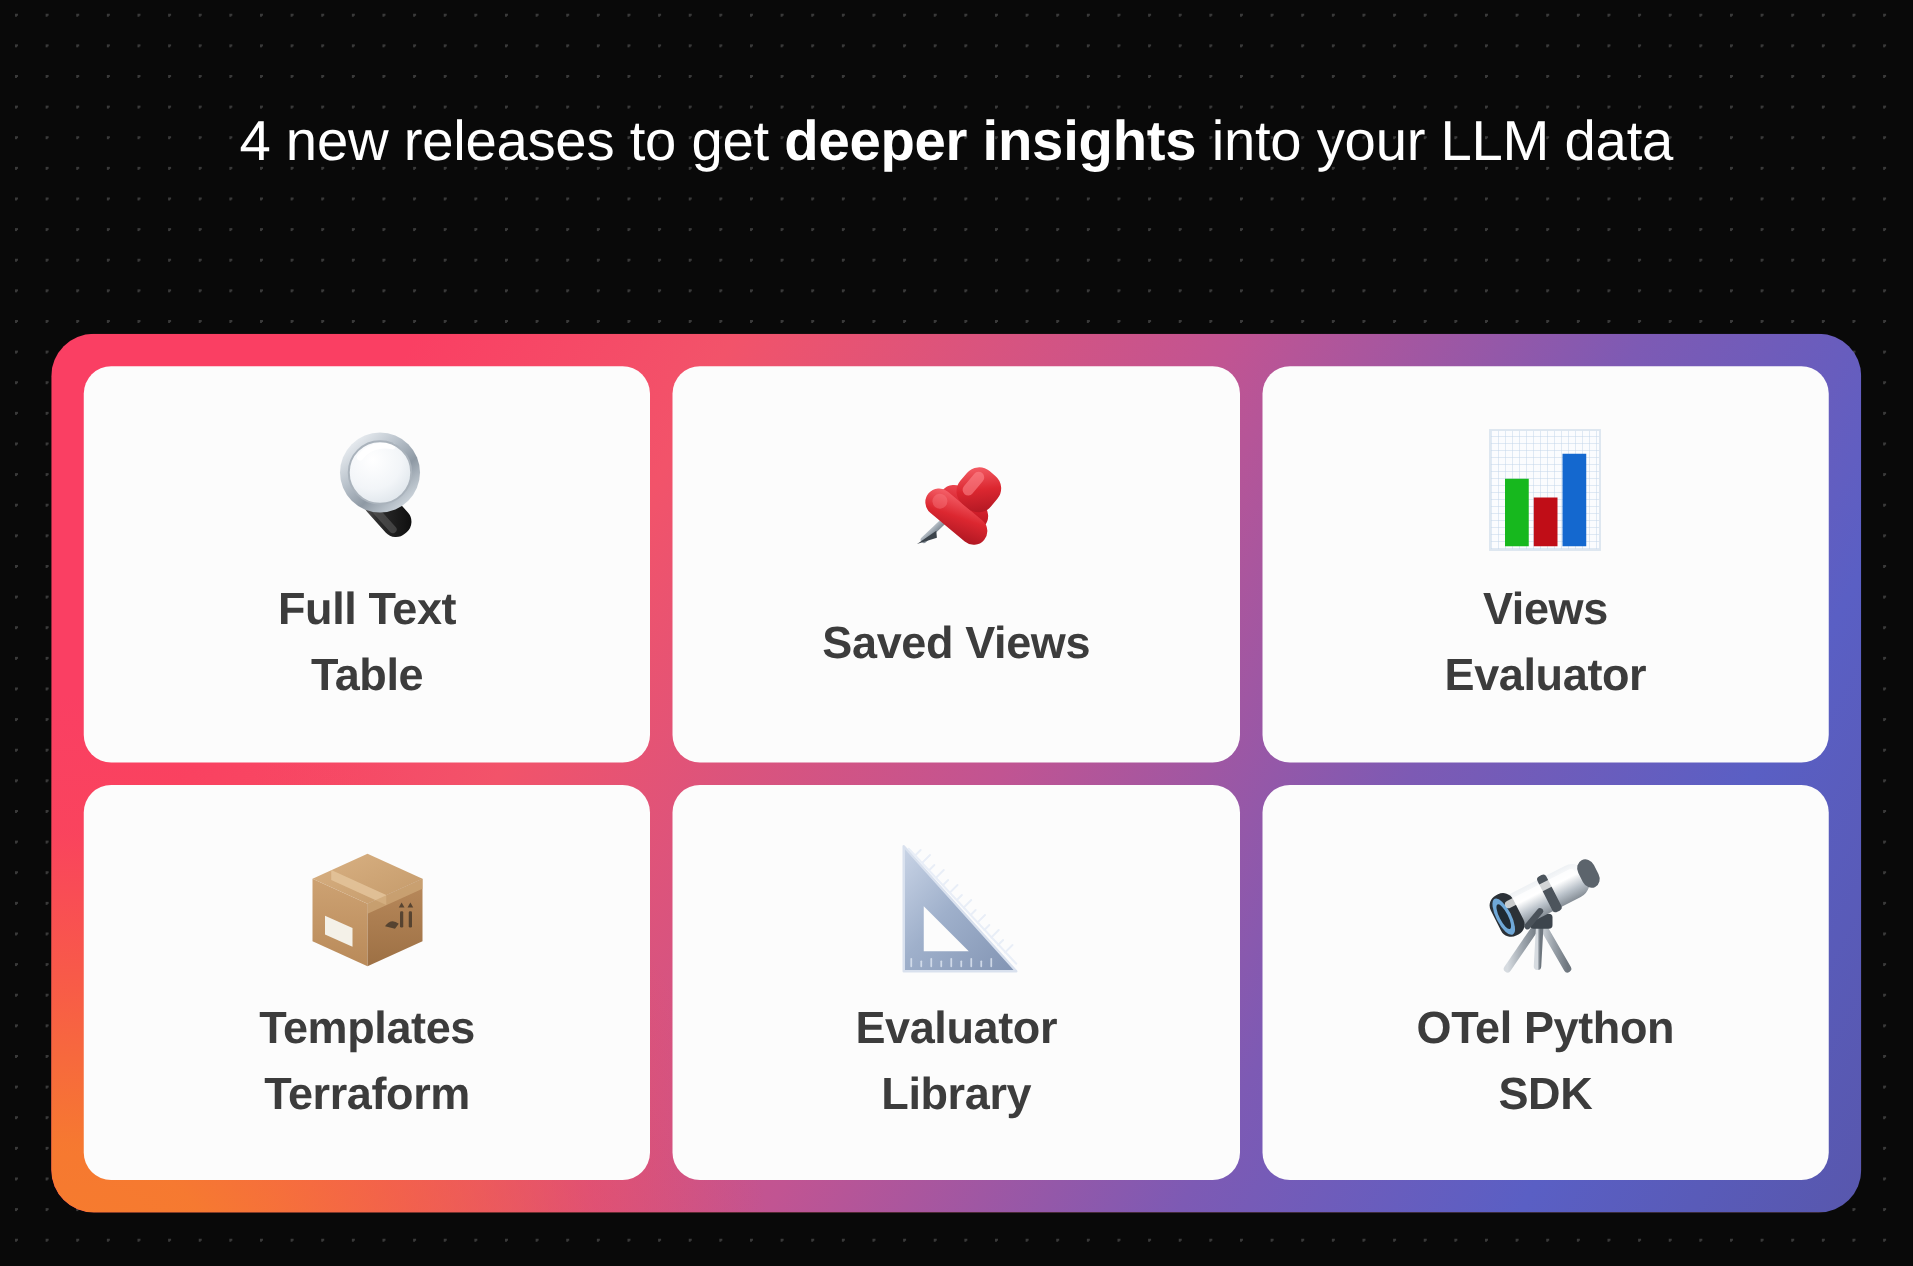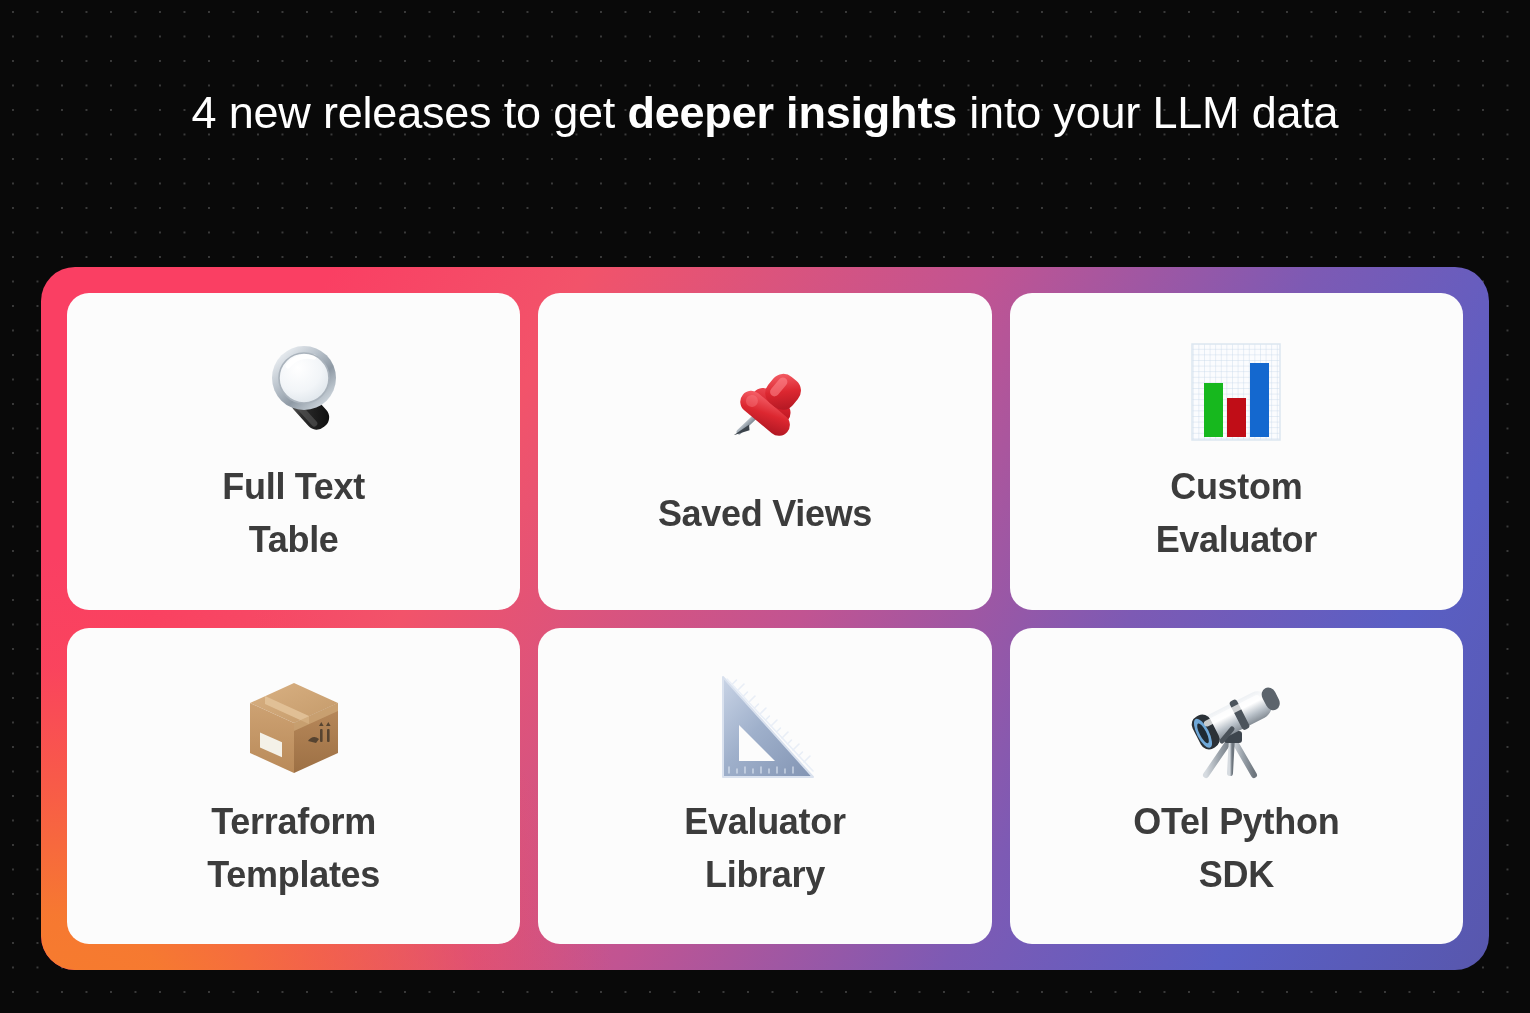--- a/index.html
+++ b/index.html
@@ -216,21 +216,21 @@
             </pattern>
           </defs>
           <rect x="16" y="12" width="88" height="96" fill="url(#graphPaper)"></rect>
           <rect x="16" y="12" width="88" height="96" fill="none" stroke="#dce6f0" stroke-width="1.5"></rect>
           <rect x="28" y="51" width="19" height="54" fill="#17b81e"></rect>
           <rect x="51" y="66" width="19" height="39" fill="#c00d17"></rect>
           <rect x="74" y="31" width="19" height="74" fill="#1468cf"></rect>
         </svg>
       </span>
       <span class="card-label">
-        <span class="lbl-line">Custom</span>
+        <span class="lbl-line">Views</span>
         <span class="lbl-line">Evaluator</span>
       </span>
     </div>
   </div>
 
   <div class="card-row">
 
     <div class="card">
       <span class="card-icon">
         <svg viewBox="0 0 120 120">
@@ -257,22 +257,22 @@
           <g fill="#3a3026" opacity="0.75" transform="translate(72,66)">
             <path d="M2 8 q5 -7 11 -2 l-3 4 z"></path>
             <rect x="14" y="-4" width="2.6" height="13" rx="1"></rect>
             <path d="M13 -7 l2.3 -4 l2.3 4 z"></path>
             <rect x="21" y="-4" width="2.6" height="13" rx="1"></rect>
             <path d="M20 -7 l2.3 -4 l2.3 4 z"></path>
           </g>
         </svg>
       </span>
       <span class="card-label">
+        <span class="lbl-line">Templates</span>
         <span class="lbl-line">Terraform</span>
-        <span class="lbl-line">Templates</span>
       </span>
     </div>
 
     <div class="card">
       <span class="card-icon">
         <svg viewBox="0 0 120 120">
           <defs>
             <linearGradient id="rulerGrad" x1="0" y1="0" x2="1" y2="1">
               <stop offset="0" stop-color="#c9d4e6"></stop>
               <stop offset="0.45" stop-color="#9fb0cb"></stop>

